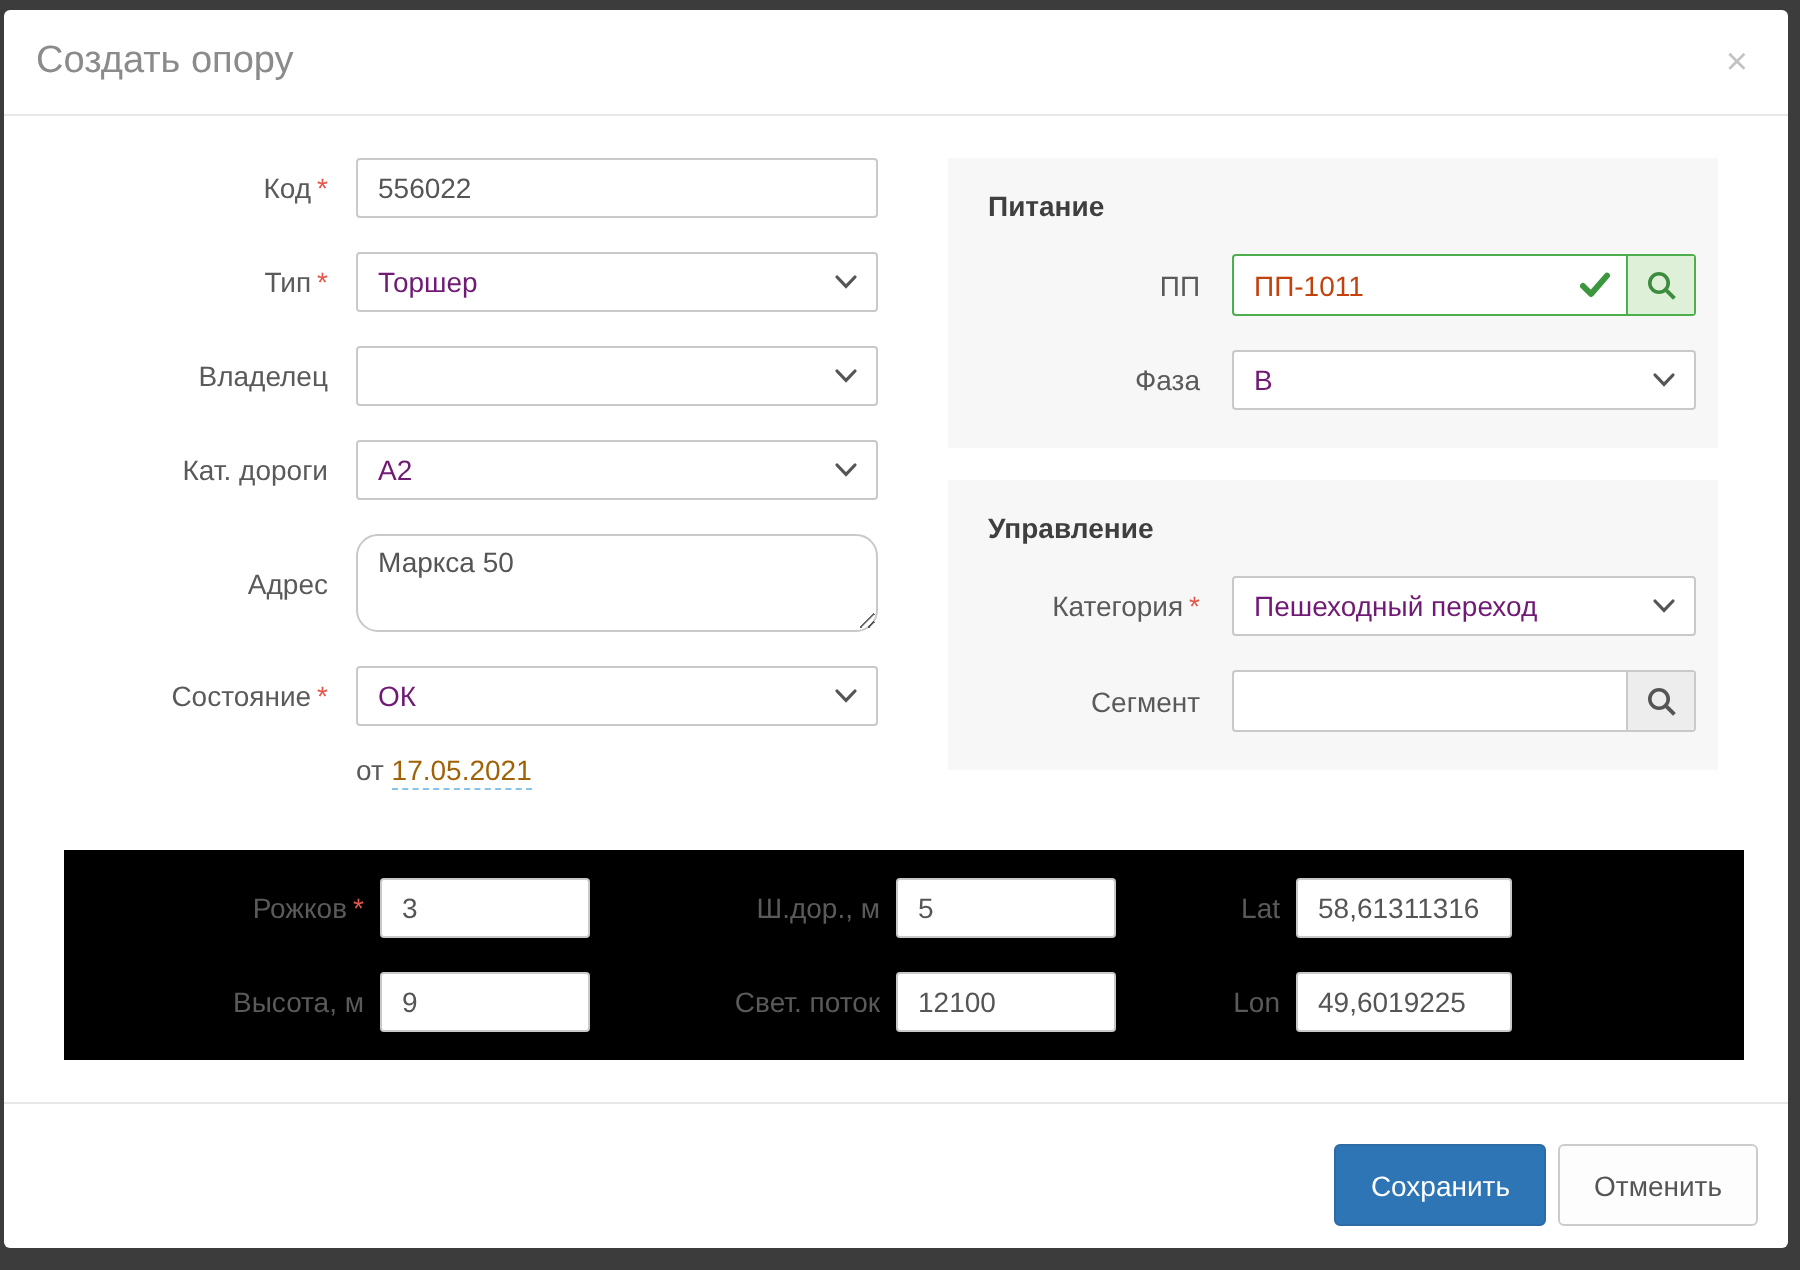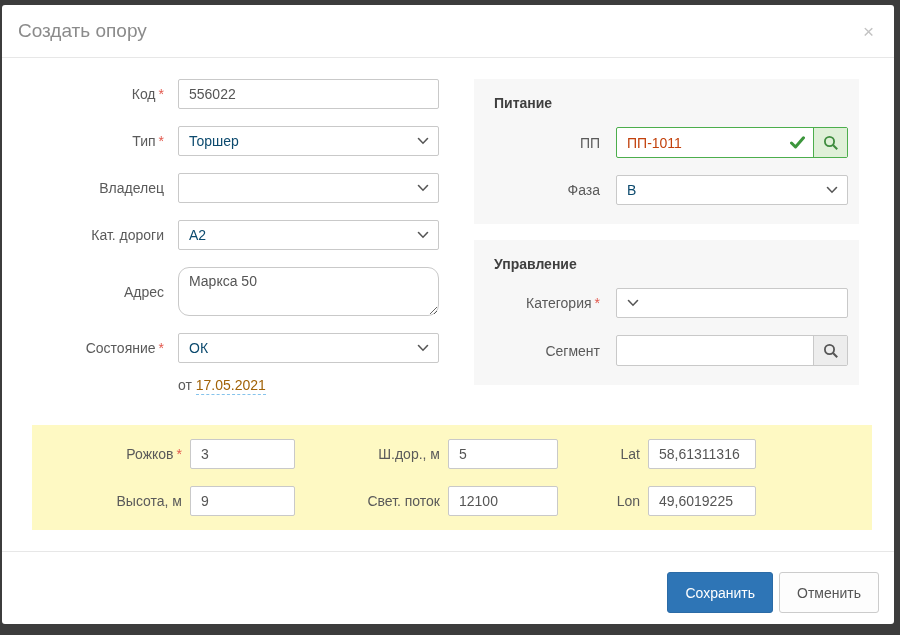--- a/index.html
+++ b/index.html
@@ -34,21 +34,21 @@
   input.text, textarea.text {
     width:100%; border:1px solid #c9c9c9; border-radius:2px;
     font-size:14px; color:#555; font-family:inherit; background:#fff; outline:none;
   }
   input.text { height:30px; padding:0 10px; }
   textarea.text { height:49px; padding:5px 10px; resize:both; display:block;border-radius:11px; }
 
   .selectbox {
     width:100%; height:30px; border:1px solid #c9c9c9; border-radius:2px;
     background:#fff; display:flex; align-items:center; padding:0 9px 0 10px;
-    font-size:14px; color:#0c4a6e; cursor:pointer;
+    font-size:14px; color:#701a75; cursor:pointer;
   }
   .selectbox .sel-val { flex:1 1 auto; overflow:hidden; white-space:nowrap; }
   .chev { flex:0 0 auto; width:12px; height:8px; }
 
   .date-row { margin-left:146px; font-size:14px; color:#5a5a5a; margin-top:-3px; }
   .date-link { color:#a16207; text-decoration:none; border-bottom:1px dashed #85c3ec;
                padding-bottom:1px; cursor:pointer; }
 
   .panel { background:#f7f7f7; padding:16px 11px 2px 20px; margin-bottom:16px; }
   .panel-title { font-size:14px; font-weight:bold; color:#3f3f3f; margin:0 0 16px 0; }
@@ -59,21 +59,21 @@
                  border:1px solid #c9c9c9; border-radius:2px; background:#fff; position:relative; }
   .input-group input { flex:1 1 auto; min-width:0; border:none; outline:none; background:transparent;
                        font-size:14px; color:#c2410c; font-family:inherit; padding:0 30px 0 10px; height:100%; }
   .input-group .grp-btn { flex:0 0 34px; display:flex; align-items:center; justify-content:center;
                           cursor:pointer; border-left:1px solid #c9c9c9; background:#ededed; color:#555; }
   .input-group.valid { border-color:#4cae4c; }
   .input-group.valid .grp-btn { border-left-color:#4cae4c; background:#dff0d8; color:#3d8b3d; }
   .check-ico { position:absolute; right:42px; top:8px; width:15px; height:13px; }
 
   .band {
-    flex:0 0 auto; margin:24px 22px 0 30px; background:#fef9c3;
+    flex:0 0 auto; margin:24px 22px 0 30px; background:#000000;
     padding:14px 0 14px 12px;
     display:grid; grid-template-columns:138px 105px 137px 110px 74px 108px;
     column-gap:8px; row-gap:17px; align-items:center;
   }
   .band .lbl { width:auto; margin:0; text-align:right; }
   .band input.text { height:30px; }
 
   .modal-footer {
     flex:0 0 auto; margin-top:auto; border-top:1px solid #e7e7e7;
     padding:20px 15px 11px; display:flex; justify-content:flex-end; gap:6px;
@@ -211,20 +211,21 @@
         </div>
       </div>
 
       <div class="panel">
         <div class="panel-title">Управление</div>
 
         <div class="form-row">
           <span class="lbl"><span>Категория</span><span class="req">*</span></span>
           <span class="control">
             <span class="selectbox">
+              <span class="sel-val">Пешеходный переход</span>
               <svg class="chev" viewBox="0 0 12 8">
                   <use href="#chev-icon"></use>
                 </svg>
             </span>
           </span>
         </div>
 
         <div class="form-row">
           <span class="lbl"><span>Сегмент</span></span>
           <span class="control">

